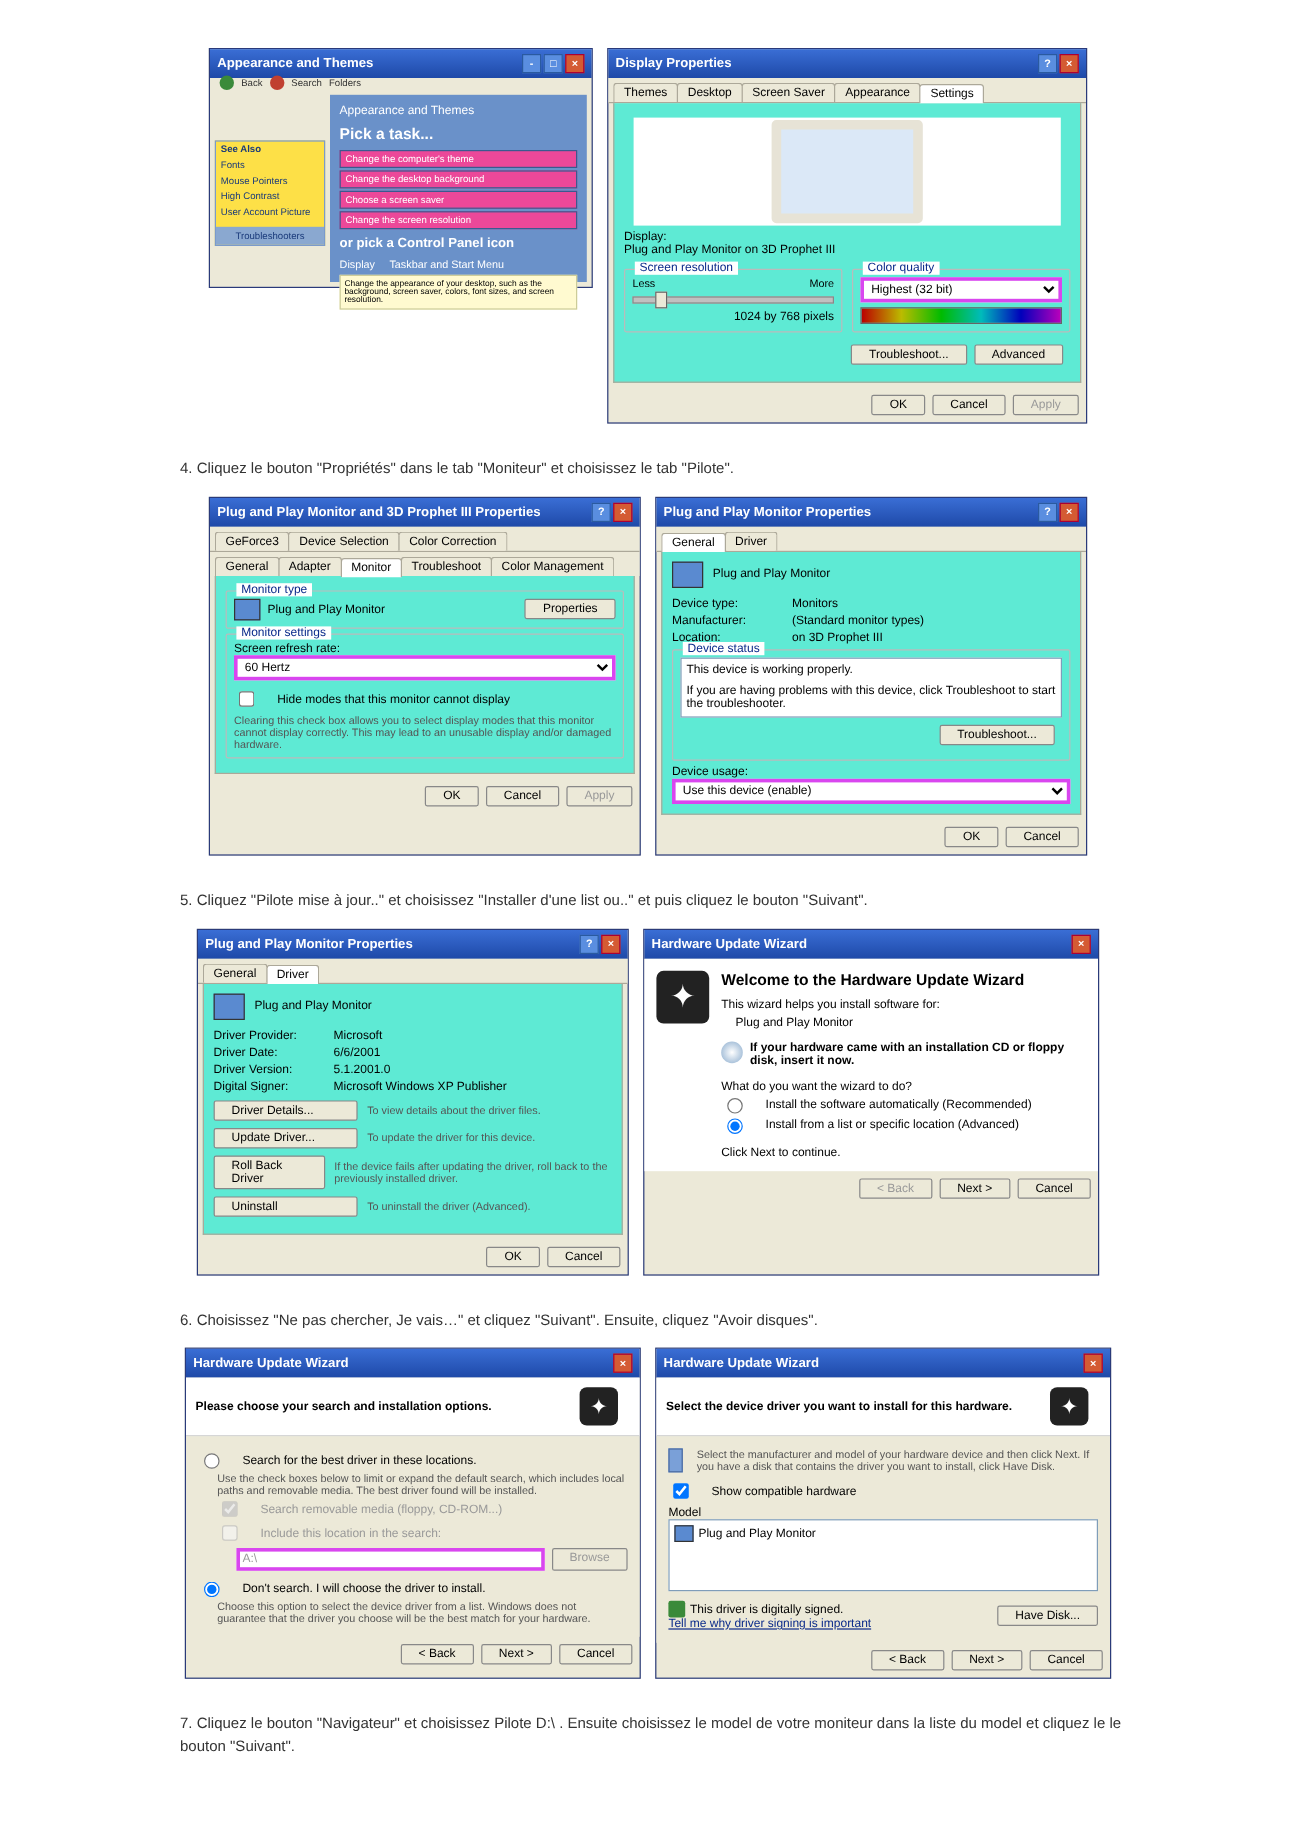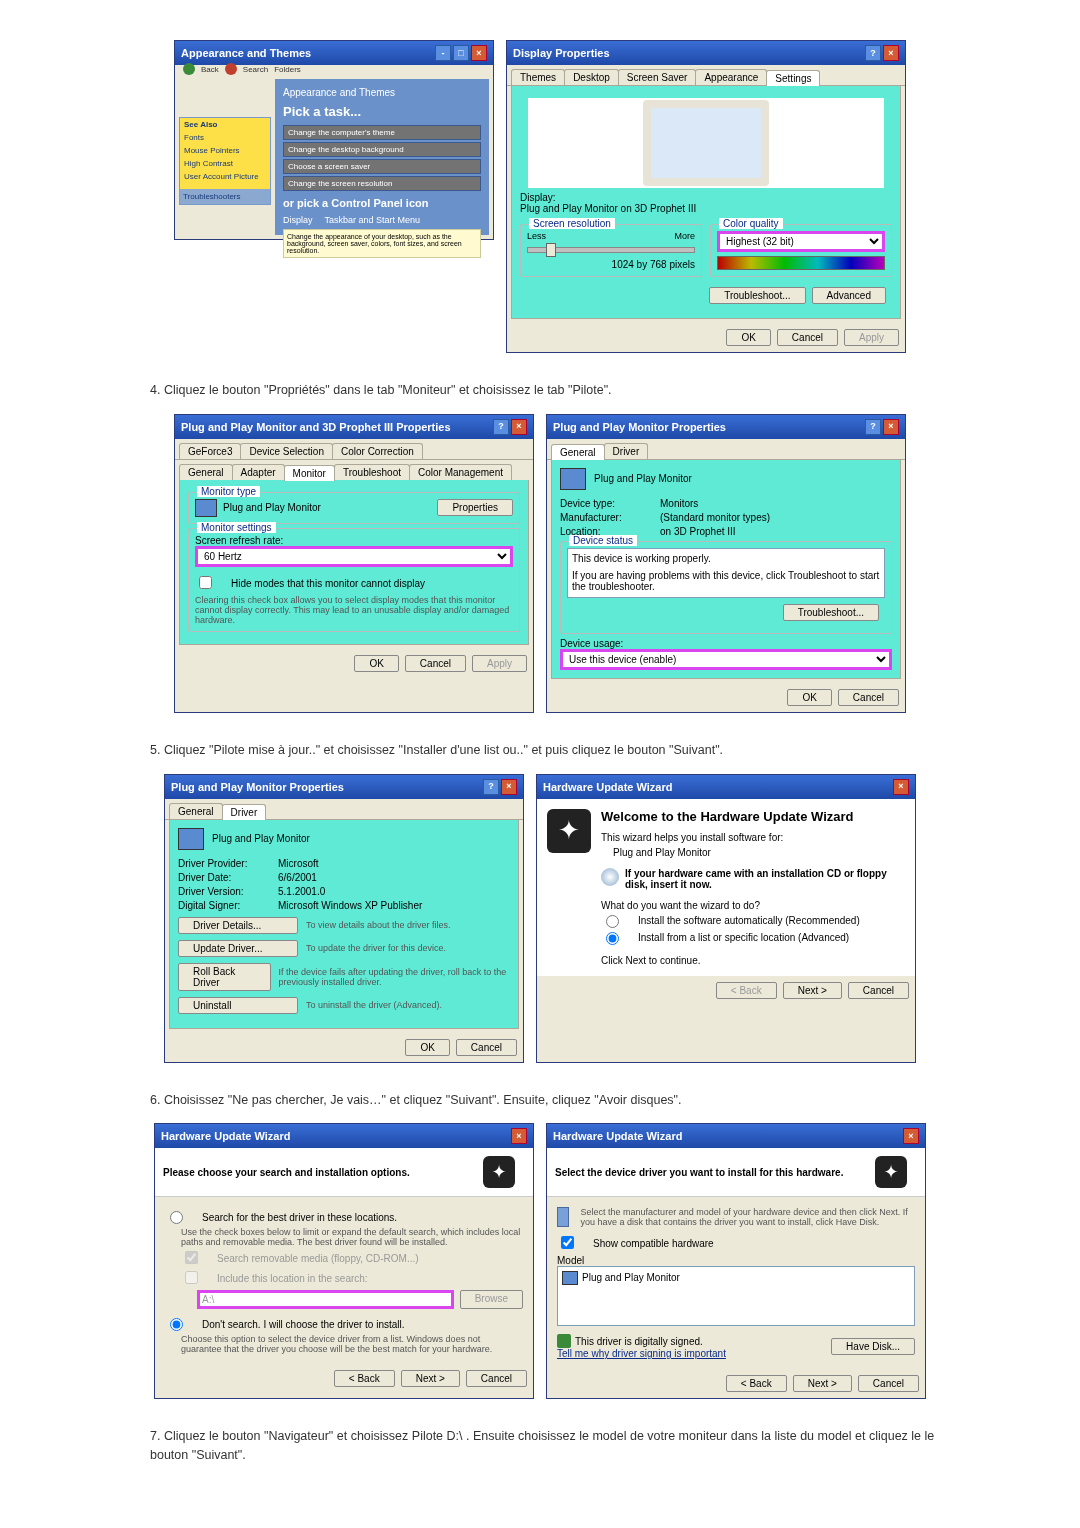--- a/index.html
+++ b/index.html
@@ -48,21 +48,21 @@
   .btn { border:1px solid #888; background:#ece9d8; padding:2px 14px; font-size:10px; border-radius:2px; }
   .group { border:1px solid #bbb; border-radius:2px; padding:6px; margin:4px 0; position:relative; }
   .group-title { position:absolute; top:-7px; left:8px; background:#fff; padding:0 4px; color:#0a2a8a; font-size:10px; }
   .step { margin: 28px 20px 14px 30px; font-size:12.5px; line-height:1.5; }
   
   .cp-left { width:300px; height:200px; }
   .cp-side { position:absolute; left:4px; top:40px; width:90px; background:#fde047; border:1px solid #7a9acb; font-size:8px;margin-top:36px; }
   .cp-side div { padding:2px 4px; color:#1a3a7a; }
   .cp-main { position:absolute; left:100px; top:30px; right:4px; bottom:4px; background:#6a91c9; color:#fff; padding:8px; }
   .cp-main .task { font-size:13px; font-weight:bold; margin:6px 0; }
-  .cp-link { background:#737373; border:1px solid #3a5a8f; margin:2px 0; padding:2px 4px; font-size:8px; }
+  .cp-link { background:#ec4899; border:1px solid #3a5a8f; margin:2px 0; padding:2px 4px; font-size:8px; }
   
   .dp { width:400px; }
   .dp .preview { height:90px; background:#fff; margin:4px 8px; display:flex; align-items:center; justify-content:center; }
   .monitor-mini { width:110px; height:70px; background:#dbe8f7; border:8px solid #e7e3d6; border-radius:4px; position:relative; }
   .slider { height:4px; background:#c0c0c0; border:1px solid #888; position:relative; margin:6px 0; }
   .thumb { width:8px; height:12px; background:#ece9d8; border:1px solid #666; position:absolute; top:-5px; left:18px; }
   .colorbar { height:12px; background:linear-gradient(90deg,#b00,#bb0,#0b0,#0bb,#00b,#b0b); border:1px solid #666; margin-top:4px;}
   select, input[type=text] { font-size:10px; border:3px solid #d946ef; background:#fff; padding:1px 2px; }
   .field { display:flex; margin:3px 0; font-size:10px; }
   .field .lab { width:100px; }
@@ -98,21 +98,21 @@
       <span class="ico r"></span>
       <span>Search</span>
       <span>Folders</span>
     </div>
     <div class="cp-side">
       <div style="font-weight:bold">See Also</div>
       <div>Fonts</div>
       <div>Mouse Pointers</div>
       <div>High Contrast</div>
       <div>User Account Picture</div>
-      <div style="background:#8aa8d0;margin-top:6px;padding:3px;">Troubleshooters</div>
+      <div style="background:#8aa8d0;margin-top:6px;padding:3px;text-align:center;">Troubleshooters</div>
     </div>
     <div class="cp-main" style="top:38px;">
       <div style="font-size:10px">Appearance and Themes</div>
       <div class="task">Pick a task...</div>
       <div class="cp-link">Change the computer's theme</div>
       <div class="cp-link">Change the desktop background</div>
       <div class="cp-link">Choose a screen saver</div>
       <div class="cp-link">Change the screen resolution</div>
       <div class="task" style="font-size:11px;margin-top:6px">or pick a Control Panel icon</div>
       <div style="display:flex;gap:12px;font-size:9px">

